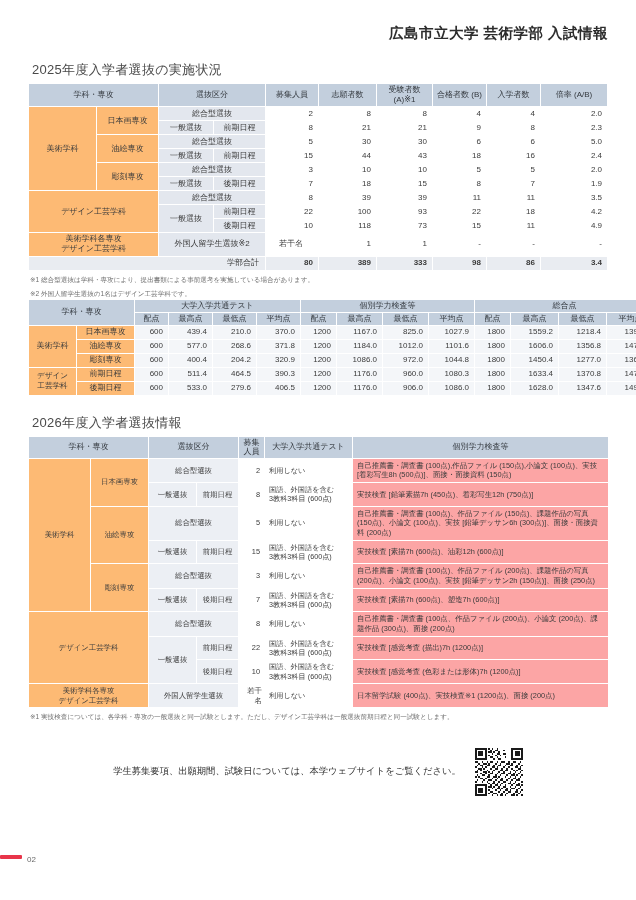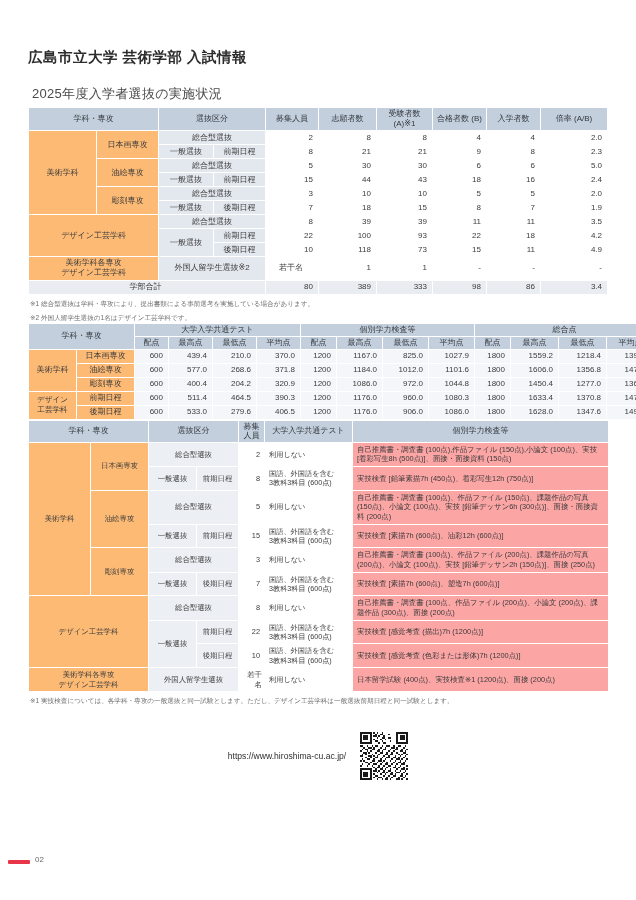--- a/index.html
+++ b/index.html
@@ -8,26 +8,26 @@
     width: 636px; height: 900px;
     background: #ffffff;
     font-family: "Liberation Sans", "DejaVu Sans", sans-serif;
     color: #3b3b3b;
     position: relative;
     overflow: hidden;
   }
   .page { position: relative; width: 636px; height: 900px; padding: 0 28px; }
 
   .main-title {
-    text-align: left;
+    text-align: right;
     font-size: 14.5px;
     font-weight: bold;
     color: #2d2d2d;
     letter-spacing: 0.5px;
-    padding-top: 48px;
+    padding-top: 24px;
     padding-bottom: 18px;
   }
 
   .sec-title {
     font-size: 13px;
     color: #4a4a4a;
     margin: 0 0 4px 4px;
     letter-spacing: 0.3px;
   }
   .sec-title.sp2 { margin-top: 18px; }
@@ -39,21 +39,21 @@
     font-size: 8px;
     padding: 1px 3px;
     color: #3b3b3b;
     line-height: 1.25;
   }
   .th-blue { background: #c3cfdd; text-align: center; font-size: 8px; color: #33383e; }
   .cell-pink { background: #fdba74; text-align: center; color: #3b3b3b; }
   .cell-lav  { background: #e3e7ee; text-align: center; }
   .cell-lav2 { background: #eceff4; text-align: center; }
   .cell-white { background: #ffffff; text-align: right; padding-right: 5px; }
-  .cell-grey { background: #e9ecf1; text-align: right; padding-right: 5px; }
+  .cell-grey { background: #e9ecf1; text-align: right; padding-right: 5px; font-weight: bold; }
   .cell-total { background: #e9ecf1; text-align: center; }
   .cell-stat { background: #f4f6f9; text-align: right; padding-right: 5px; }
   .cell-ctr { text-align: center; }
 
   .tbl1 td { height: 14px; }
   .tbl2 td { height: 14px; }
 
   .note {
     font-size: 6.6px; color: #6d6d6d; line-height: 1.5;
     margin: 4px 0 0 2px;
@@ -69,22 +69,22 @@
     display: flex;
     align-items: center;
     justify-content: center;
     gap: 14px;
   }
   .footer-text { text-align: right; font-size: 9.3px; color: #2f2f2f; line-height: 1.9; }
   .footer-url { font-size: 8.6px; color: #2f2f2f; }
   .qr { width: 48px; height: 48px; display: block; }
 
   .pagemark {
-    position: absolute; left: 8px; bottom: 36px;
-    display: flex; align-items: flex-end; gap: 5px;
+    position: absolute; left: 0; bottom: 36px;
+    display: flex; align-items: flex-start; gap: 5px;
   }
   .pagemark .bar { width: 22px; height: 4px; background: #e8354a; border-radius: 1px; }
   .pagemark .num { font-size: 8px; color: #6a6a6a; }
 </style>
 </head>
 <body>
 
 <div class="page">
 
   <div class="main-title">広島市立大学 芸術学部 入試情報</div>
@@ -216,21 +216,21 @@
         <td class="cell-lav" colspan="2">外国人留学生選抜※2</td>
         <td class="cell-white cell-ctr">若干名</td>
         <td class="cell-white">1</td>
         <td class="cell-white">1</td>
         <td class="cell-white">-</td>
         <td class="cell-white">-</td>
         <td class="cell-white">-</td>
       </tr>
 
       <tr>
-        <td class="cell-total" colspan="4" style="padding-right:6px;margin-top:34px;">学部合計</td>
+        <td class="cell-total" colspan="4" style="text-align:right; padding-right:6px;margin-top:34px;">学部合計</td>
         <td class="cell-grey">80</td>
         <td class="cell-grey">389</td>
         <td class="cell-grey">333</td>
         <td class="cell-grey">98</td>
         <td class="cell-grey">86</td>
         <td class="cell-grey">3.4</td>
       </tr>
     </tbody>
   </table>
   <div class="note">※1 総合型選抜は学科・専攻により、提出書類による事前選考を実施している場合があります。</div>
@@ -350,20 +350,21 @@
         <td class="cell-stat">906.0</td>
         <td class="cell-stat">1086.0</td>
         <td class="cell-stat">1800</td>
         <td class="cell-stat">1628.0</td>
         <td class="cell-stat">1347.6</td>
         <td class="cell-stat">1492.5</td>
       </tr>
     </tbody>
   </table>
 
+  <div class="sec-title sp2">2026年度入学者選抜情報</div>
   <table class="tbl3">
     <colgroup>
       <col style="width:62px">
         <col style="width:58px">
         <col style="width:48px">
         <col style="width:42px">
       <col style="width:26px">
         <col style="width:88px">
         <col style="width:256px">
     </colgroup>
@@ -458,21 +459,21 @@
         <td class="num cell-ctr" style="padding-right:2px;">若干名</td>
         <td class="kyotu">利用しない</td>
         <td class="detail">日本留学試験 (400点)、実技検査※1 (1200点)、面接 (200点)</td>
       </tr>
     </tbody>
   </table>
   <div class="note">※1 実技検査については、各学科・専攻の一般選抜と同一試験とします。ただし、デザイン工芸学科は一般選抜前期日程と同一試験とします。</div>
 
   <div class="footer-wrap">
     <div class="footer-text">
-      <div class="footer-url">https://www.hiroshima-cu.ac.jp/</div>
+      <div>学生募集要項、出願期間、試験日については、本学ウェブサイトをご覧ください。</div>
     </div>
     <svg class="qr" viewBox="0 0 29 29" shape-rendering="crispEdges">
       <rect width="29" height="29" fill="#ffffff"></rect>
       <g fill="#1a1a1a">
         <rect x="0" y="0" width="7" height="1"></rect>
           <rect x="0" y="6" width="7" height="1"></rect>
         <rect x="0" y="0" width="1" height="7"></rect>
           <rect x="6" y="0" width="1" height="7"></rect>
         <rect x="2" y="2" width="3" height="3"></rect>
         <rect x="22" y="0" width="7" height="1"></rect>

